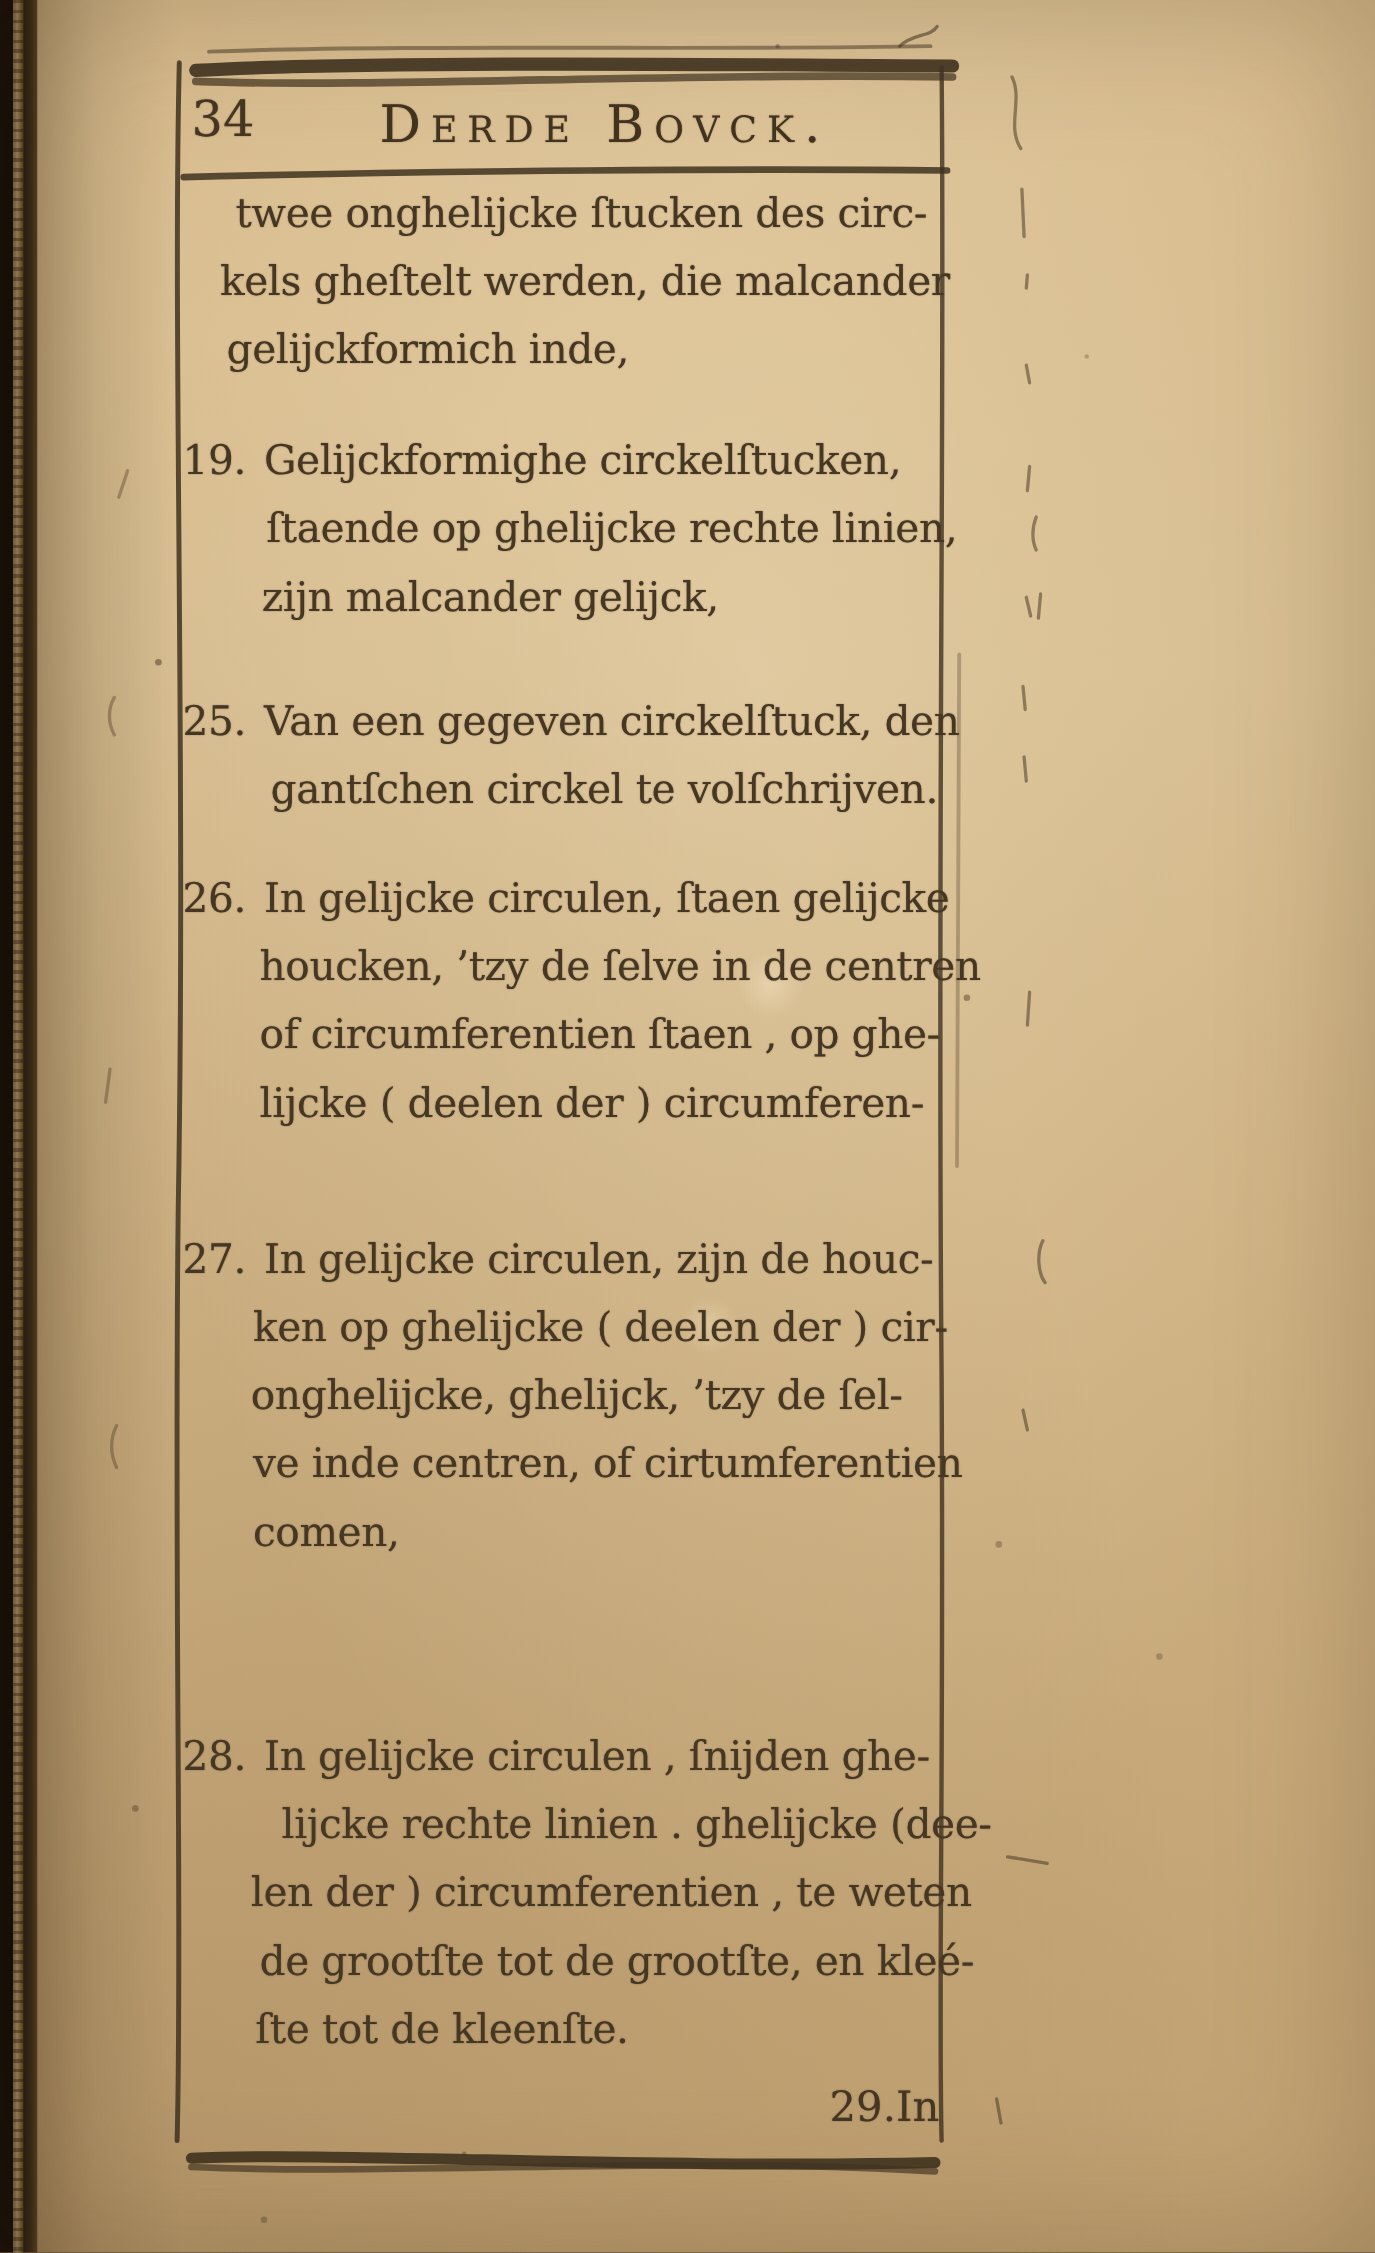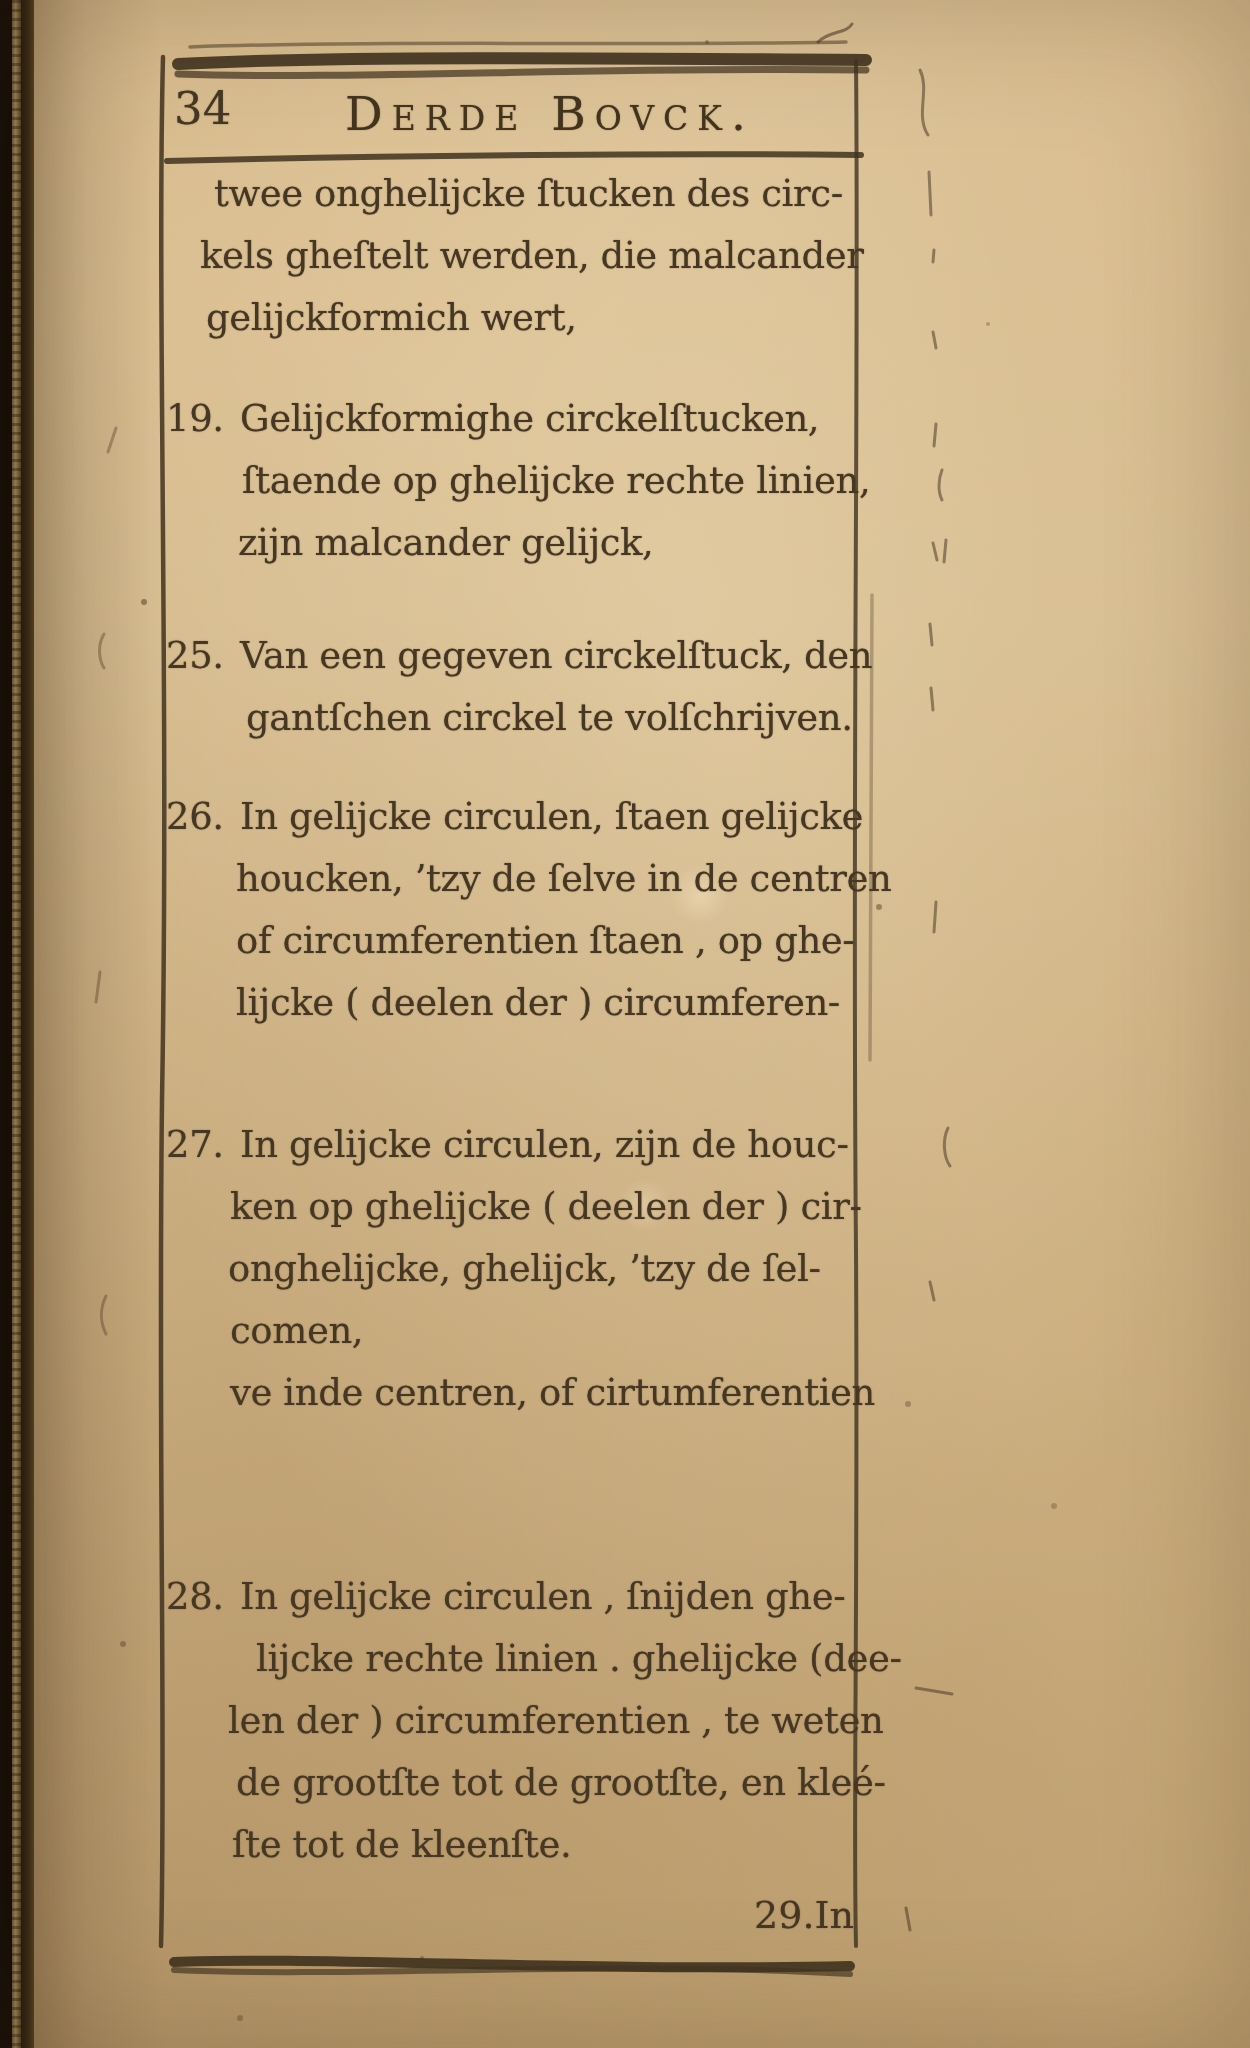--- a/index.html
+++ b/index.html
@@ -93,21 +93,21 @@
       </g>
     </g>
   </svg>
 
   <div class="pageno txt">34</div>
   <div class="booktitle txt">Derde Bovck.</div>
 
   <div class="para txt" style="top:163px">
     <div class="line" style="padding-left:48px">twee onghelijcke ſtucken des circ-</div>
     <div class="line" style="padding-left:34px">kels gheſtelt werden, die malcander</div>
-    <div class="line" style="padding-left:40px">gelijckformich wert,</div>
+    <div class="line" style="padding-left:40px">gelijckformich inde,</div>
   </div>
 
   <div class="para txt" style="top:388px">
     <div class="line"><span class="pnum">19.</span><span>Gelijckformighe circkelſtucken,</span></div>
     <div class="line" style="padding-left:76px">ſtaende op ghelijcke rechte linien,</div>
     <div class="line" style="padding-left:72px">zijn malcander gelijck,</div>
   </div>
 
   <div class="para txt" style="top:625px">
     <div class="line"><span class="pnum">25.</span><span>Van een gegeven circkelſtuck, den</span></div>
@@ -118,22 +118,22 @@
     <div class="line"><span class="pnum">26.</span><span>In gelijcke circulen, ſtaen gelijcke</span></div>
     <div class="line" style="padding-left:70px">houcken, ’tzy de ſelve in de centren</div>
     <div class="line" style="padding-left:70px">of circumferentien ſtaen , op ghe-</div>
     <div class="line" style="padding-left:70px">lijcke ( deelen der ) circumferen-</div>
   </div>
 
   <div class="para txt" style="top:1114px">
     <div class="line"><span class="pnum">27.</span><span>In gelijcke circulen, zijn de houc-</span></div>
     <div class="line" style="padding-left:64px">ken op ghelijcke ( deelen der ) cir-</div>
     <div class="line" style="padding-left:62px">onghelijcke, ghelijck, ’tzy de ſel-</div>
+    <div class="line" style="padding-left:64px">ve inde centren, of cirtumferentien</div>
     <div class="line" style="padding-left:64px">comen,</div>
-    <div class="line" style="padding-left:64px">ve inde centren, of cirtumferentien</div>
   </div>
 
 
   <div class="para txt" style="top:1566px">
     <div class="line"><span class="pnum">28.</span><span>In gelijcke circulen , ſnijden ghe-</span></div>
     <div class="line" style="padding-left:90px">lijcke rechte linien . ghelijcke (dee-</div>
     <div class="line" style="padding-left:62px">len der ) circumferentien , te weten</div>
     <div class="line" style="padding-left:70px">de grootſte tot de grootſte, en kleé-</div>
     <div class="line" style="padding-left:66px">ſte tot de kleenſte.</div>
   </div>

